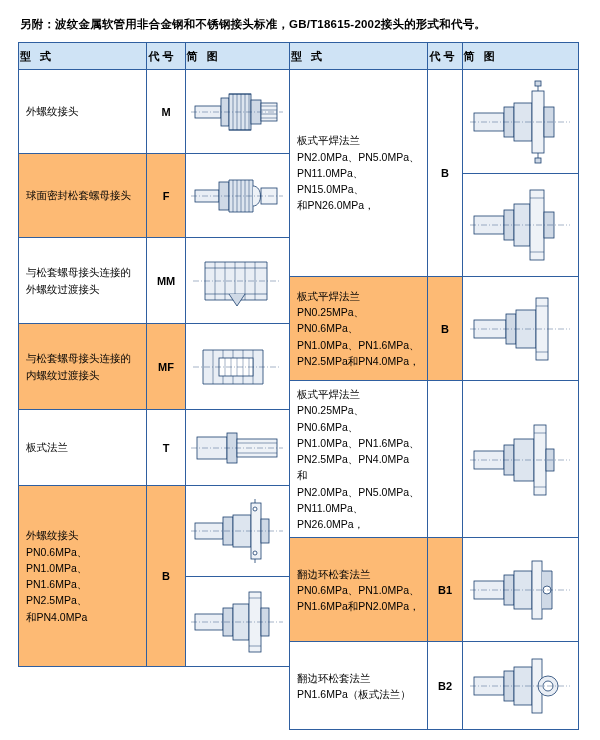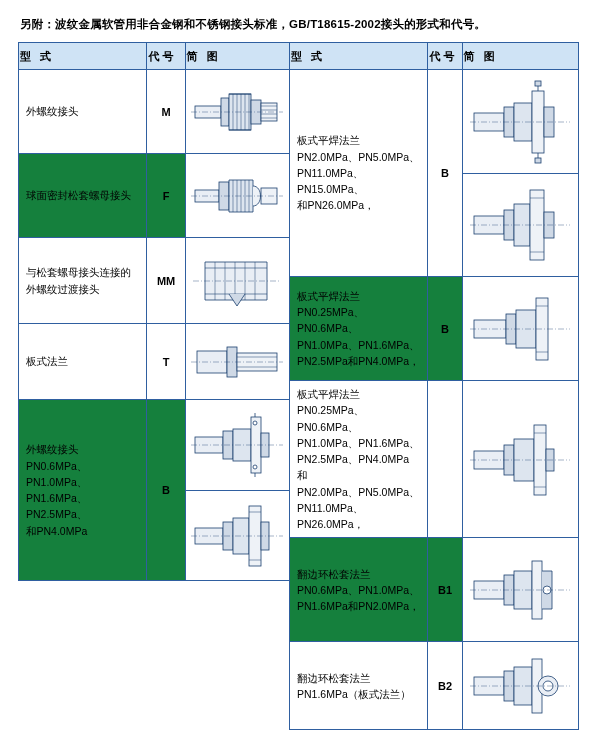--- a/index.html
+++ b/index.html
@@ -14,21 +14,21 @@
   thead th{background:#cfe3f5;height:24px;font-size:11px;font-weight:bold;letter-spacing:3px;text-align:left;color:#000;}
   .c-type{width:128px;}
   .c-code{width:38px;}
   .c-fig{width:104px;}
   .c-type-r{width:138px;}
   .c-code-r{width:34px;}
   .c-fig-r{width:116px;}
   td.type{font-size:10.5px;line-height:1.55;padding:5px 7px;text-align:left;margin-left:28px;}
   td.code{font-size:11px;font-weight:bold;text-align:center;}
   td.fig{padding:0;text-align:center;background:#fff;}
-  .hl{background:#15803d;}
+  .hl{background:#fdba74;}
   .fig-wrap{width:100%;height:100%;display:flex;align-items:center;justify-content:center;}
   svg{display:block;}
   .footer-space{height:10px;}
 </style>
 </head>
 <body>
 
 <div class="page">
 
   <div class="title">另附：波纹金属软管用非合金钢和不锈钢接头标准，GB/T18615-2002接头的形式和代号。</div>
@@ -103,20 +103,37 @@
                   <path d="M26 14 L26 52 M36 14 L36 52 M46 14 L46 52 M56 14 L56 52 M66 14 L66 52" stroke-width="0.5"></path>
                   <path d="M16 20 L78 20 M16 46 L78 46" stroke-width="0.6"></path>
                   <path d="M40 46 L48 58 L56 46" fill="#cfd9e6"></path>
                   <path d="M4 33 L92 33" stroke-width="0.4" stroke-dasharray="6 2 1 2"></path>
                 </g>
               </svg>
             </div>
           </td>
         </tr>
 
+        <tr class="hl" style="height:86px;">
+          <td class="type">与松套螺母接头连接的内螺纹过渡接头</td>
+          <td class="code">MF</td>
+          <td class="fig">
+            <div class="fig-wrap">
+              <svg width="96" height="66" viewBox="0 0 96 66">
+                <g stroke="#1b3f6e" stroke-width="0.8" fill="none">
+                  <path d="M14 16 L74 16 L74 50 L14 50 Z" fill="#e9eef5"></path>
+                  <path d="M24 16 L24 50 M34 16 L34 50 M44 16 L44 50 M54 16 L54 50 M64 16 L64 50" stroke-width="0.5"></path>
+                  <rect x="30" y="24" width="34" height="18" fill="#ffffff"></rect>
+                  <path d="M36 24 L36 42 M42 24 L42 42 M48 24 L48 42 M54 24 L54 42 M60 24 L60 42" stroke-width="0.4"></path>
+                  <path d="M4 33 L92 33" stroke-width="0.4" stroke-dasharray="6 2 1 2"></path>
+                </g>
+              </svg>
+            </div>
+          </td>
+        </tr>
 
         <tr style="height:76px;">
           <td class="type">板式法兰</td>
           <td class="code">T</td>
           <td class="fig">
             <div class="fig-wrap">
               <svg width="96" height="58" viewBox="0 0 96 58">
                 <g stroke="#1b3f6e" stroke-width="0.8" fill="none">
                   <rect x="8" y="18" width="30" height="22" fill="#e9eef5"></rect>
                   <rect x="38" y="14" width="10" height="30" fill="#cfd9e6"></rect>

